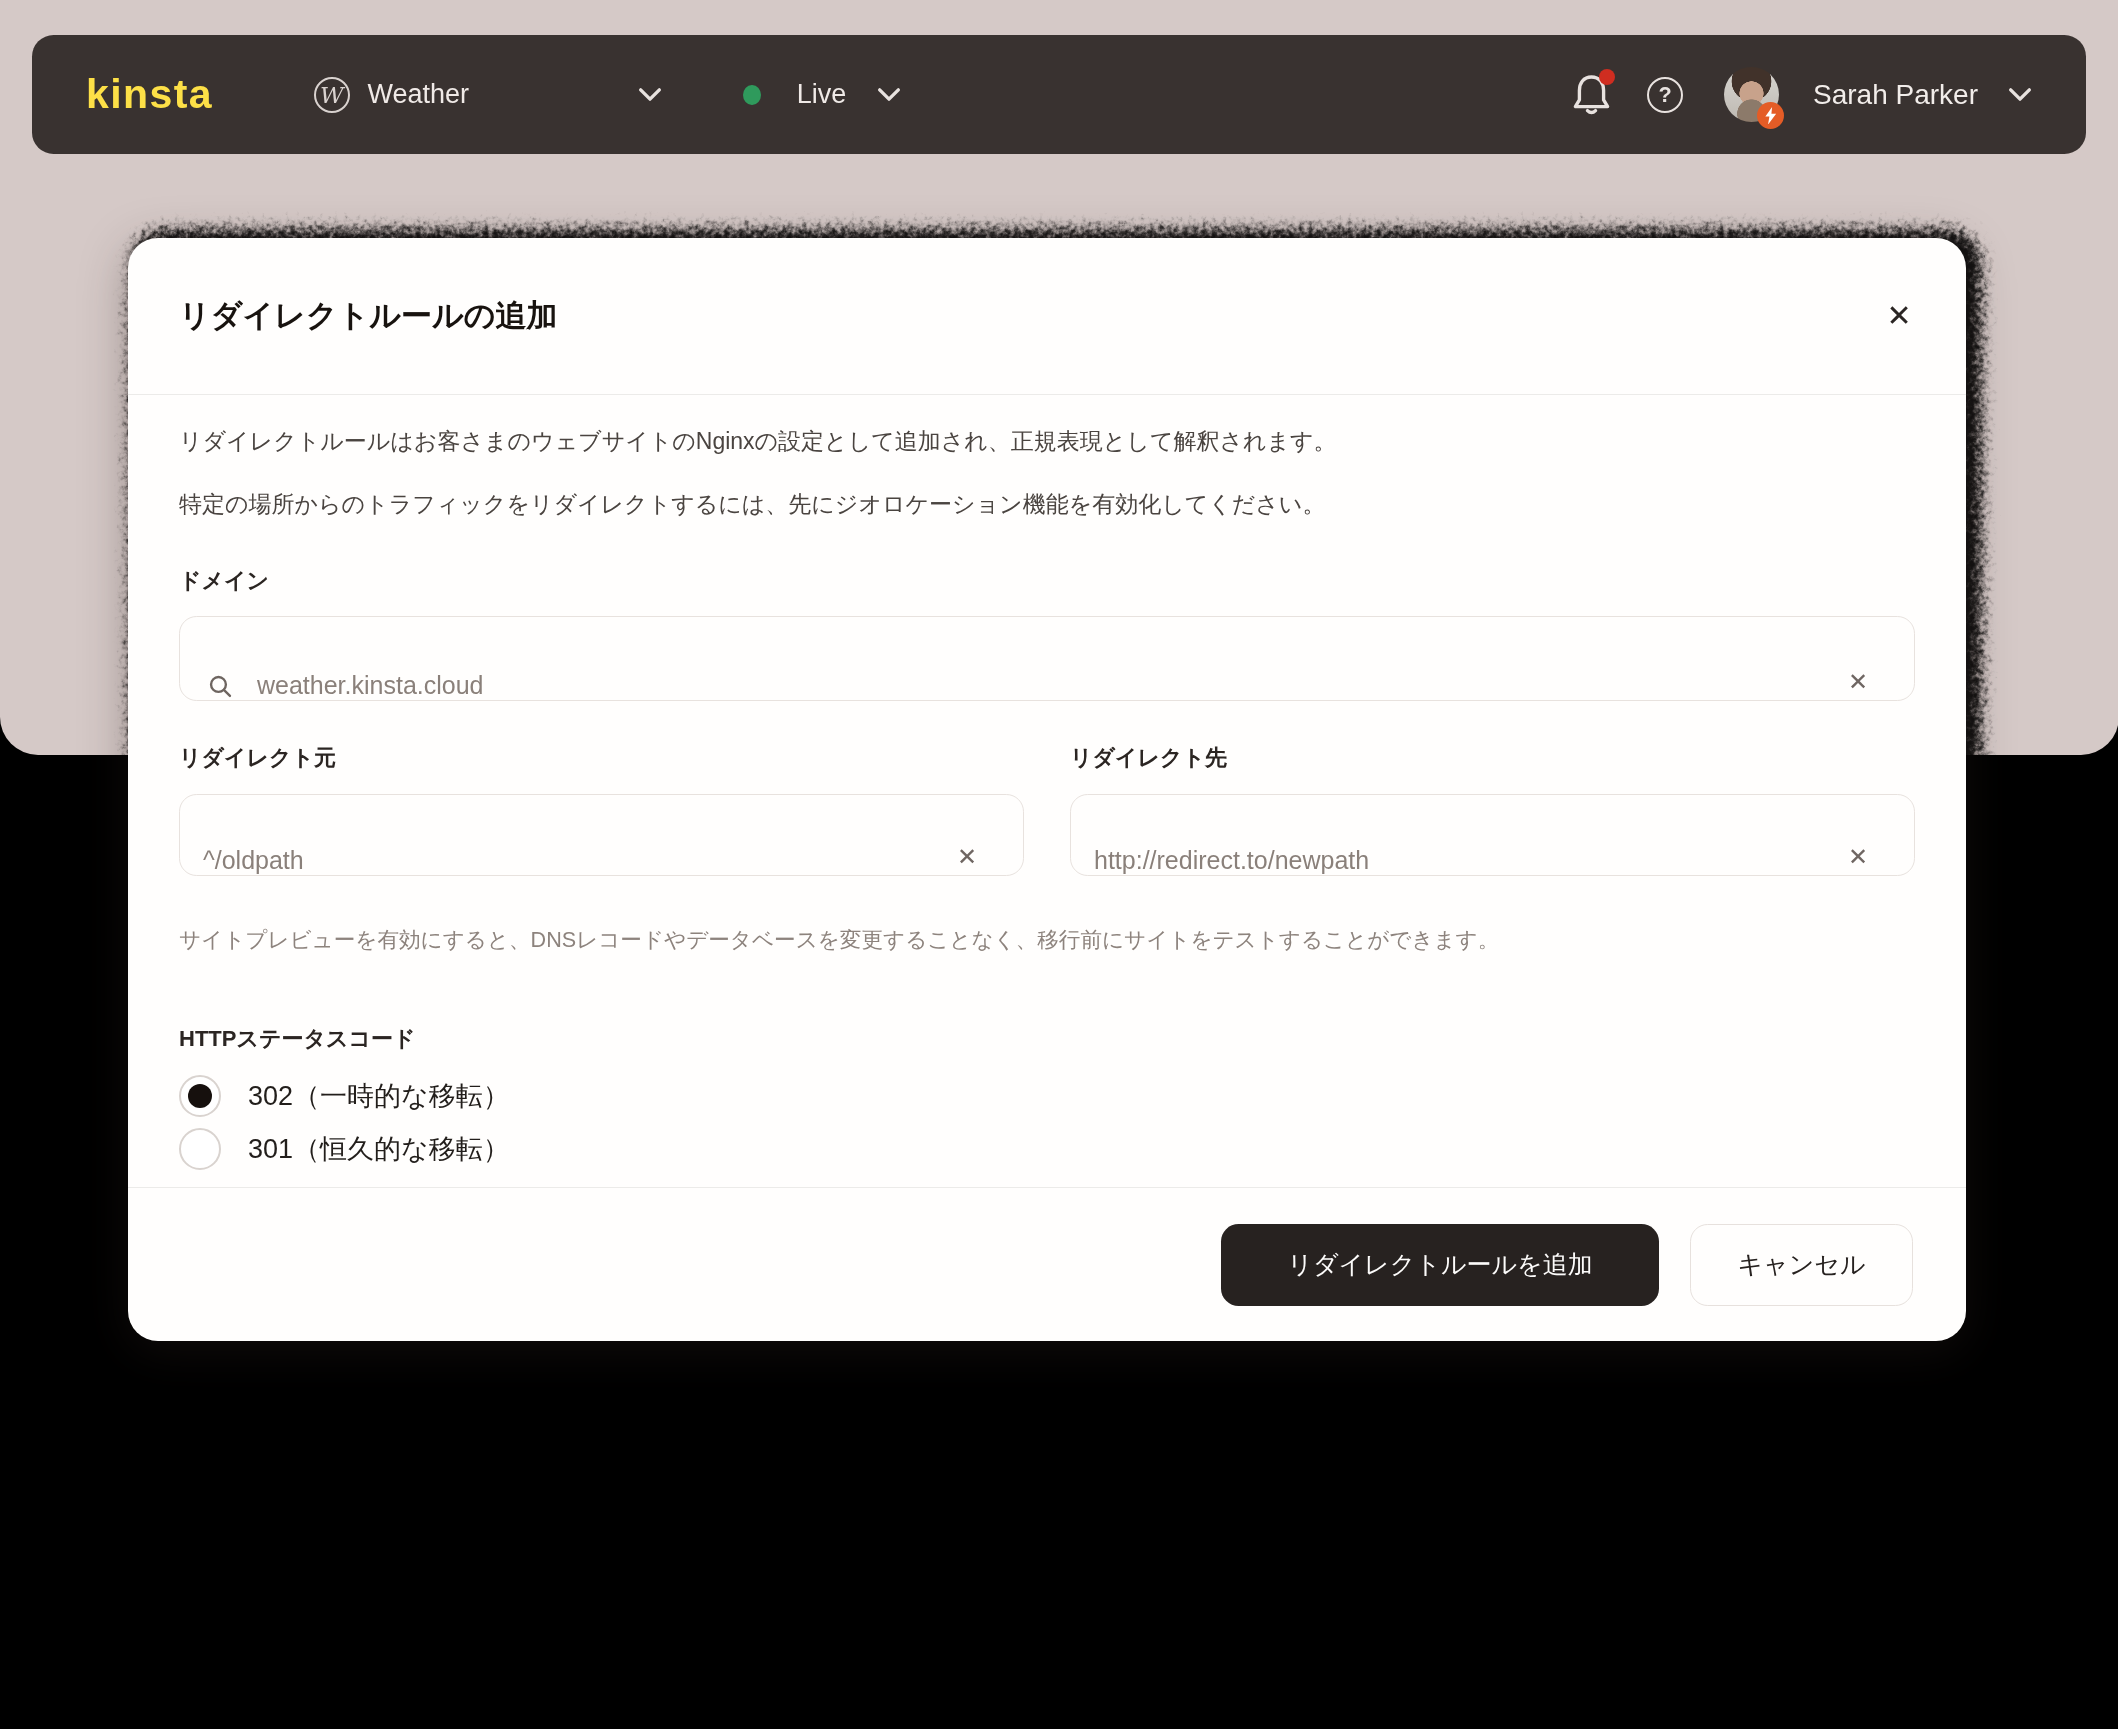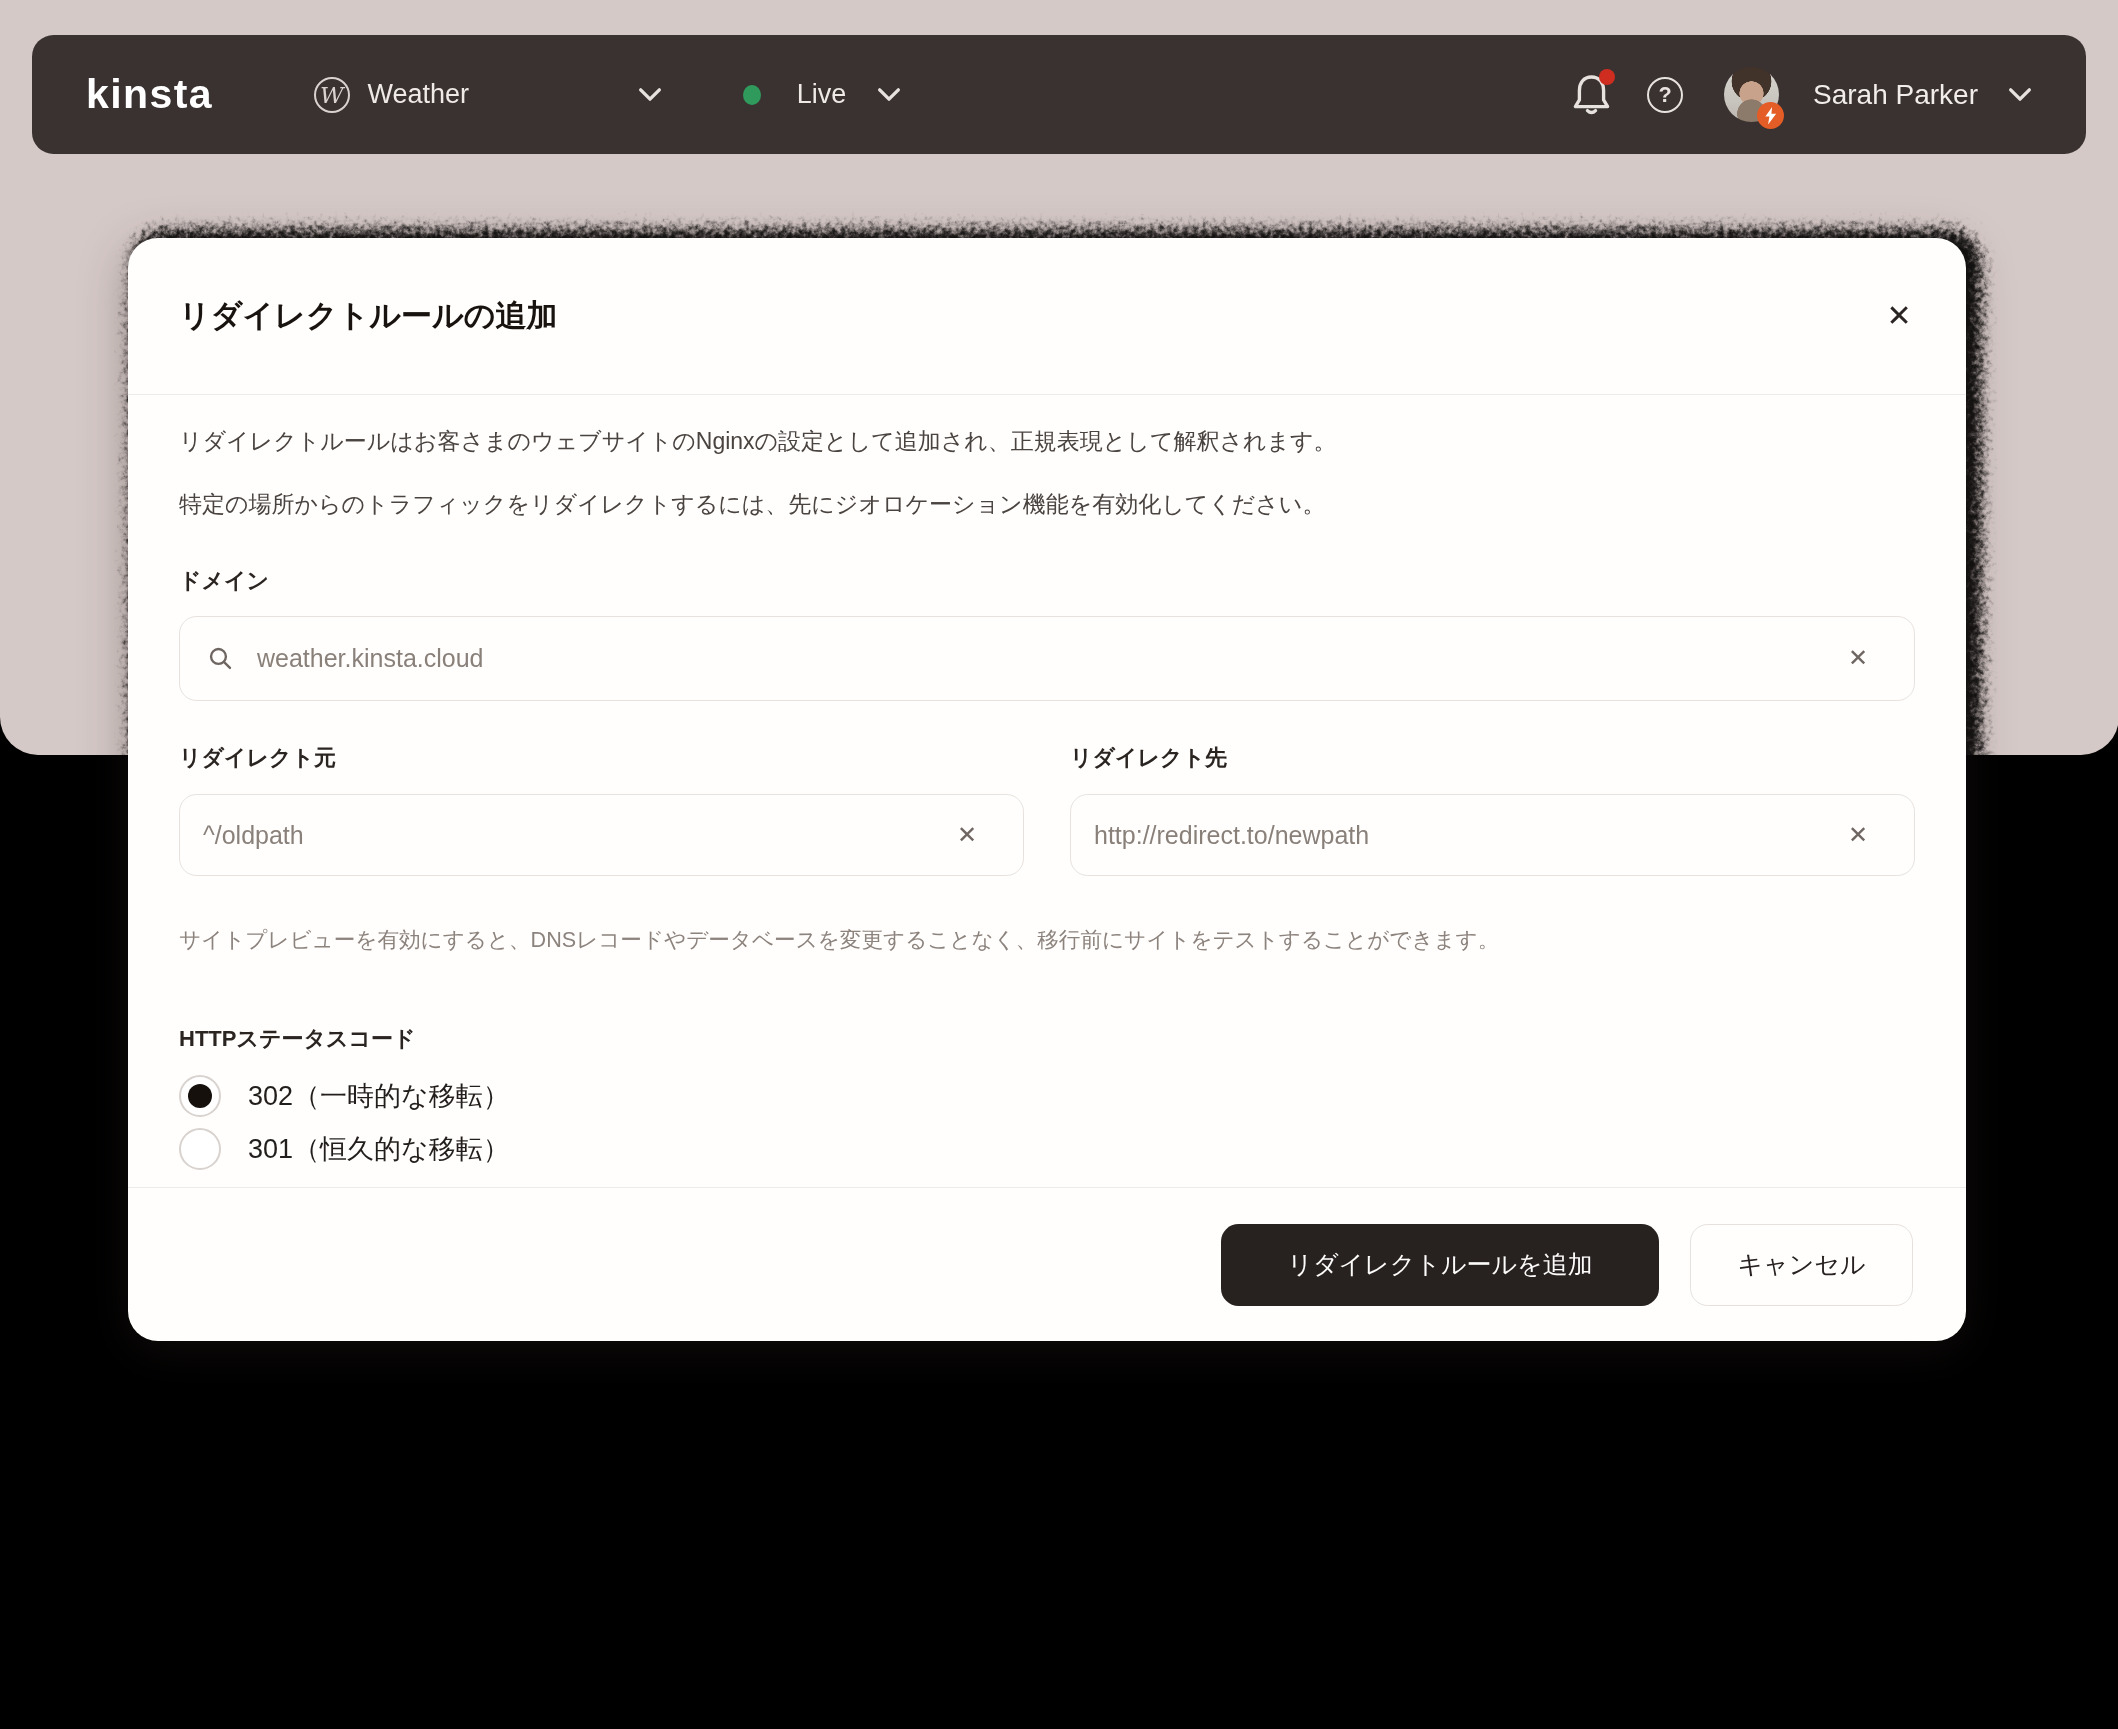--- a/index.html
+++ b/index.html
@@ -16,21 +16,21 @@
     background:#d5c9c7;
     border-radius:0 0 38px 38px;
   }
   
   .navbar {
     position:absolute; left:32px; top:35px; width:2054px; height:119px;
     background:#393230; border-radius:21.6px;
     display:flex; align-items:center; padding:0 54px;
     color:#f0eae7;
   }
-  .logo { font-size:41px; font-weight:bold; letter-spacing:1.4px; color:#ffffff; }
+  .logo { font-size:41px; font-weight:bold; letter-spacing:1.4px; color:#fde047; }
   .site-selector { display:flex; align-items:center; margin-left:101px; cursor:pointer; }
   .wp-icon {
     width:36px; height:36px; border-radius:50%;
     border:2px solid #d9d2cf; display:flex; align-items:center; justify-content:center;
     font-family:"DejaVu Serif","Liberation Serif",serif;
     font-size:23px; color:#d9d2cf; font-style:italic;
   }
   .site-label { margin-left:17.6px; font-size:27px; color:#f0eae7; }
   .chev { margin-left:169px; display:block; }
   .env-selector { display:flex; align-items:center; margin-left:81px; cursor:pointer; }
@@ -84,21 +84,21 @@
     font-size:30px; color:#2a2523; cursor:pointer; line-height:1;
     background:none; border:none; font-family:inherit; padding:5.4px;
   }
   .modal-body { padding:0 51px; flex:1 1 auto; }
   .para { font-size:23px; color:#4a4440; line-height:1.25; }
   .para-1 { margin-top:32px; }
   .para-2 { margin-top:34px; }
   .field-label { font-size:22px; font-weight:600; color:#2b2522; }
   .domain-label { margin-top:47px; }
   .text-input {
-    display:flex; align-items:center;
+    display:flex; align-items:flex-end;
     height:85px; border:1.4px solid #e8e2de; border-radius:17.6px;
     background:#fffefd; padding:0 27px; cursor:text;
   }
   .domain-input { margin-top:20px; }
   .input-value { font-size:25px; color:#8a807a; margin-left:23px; white-space:nowrap; }
   .clear-x {
     margin-left:auto; font-size:24px; color:#6f6662; cursor:pointer;
     background:none; border:none; font-family:inherit; padding:4px 19px;
   }
   .fields-row { display:flex; gap:46px; margin-top:42px; }

